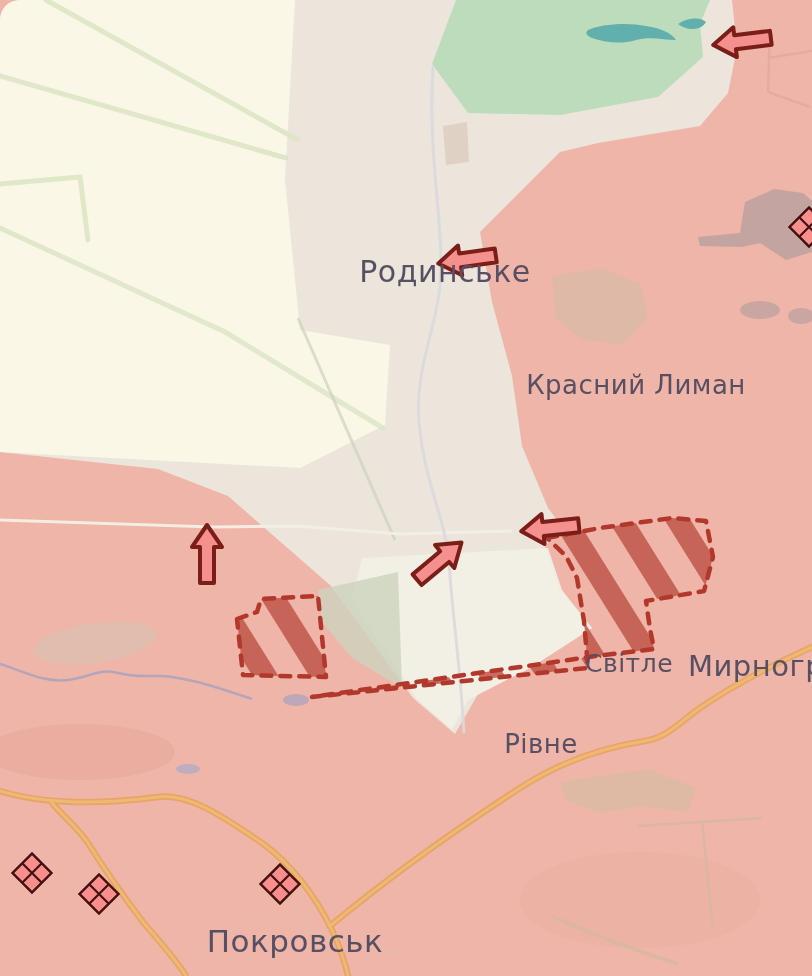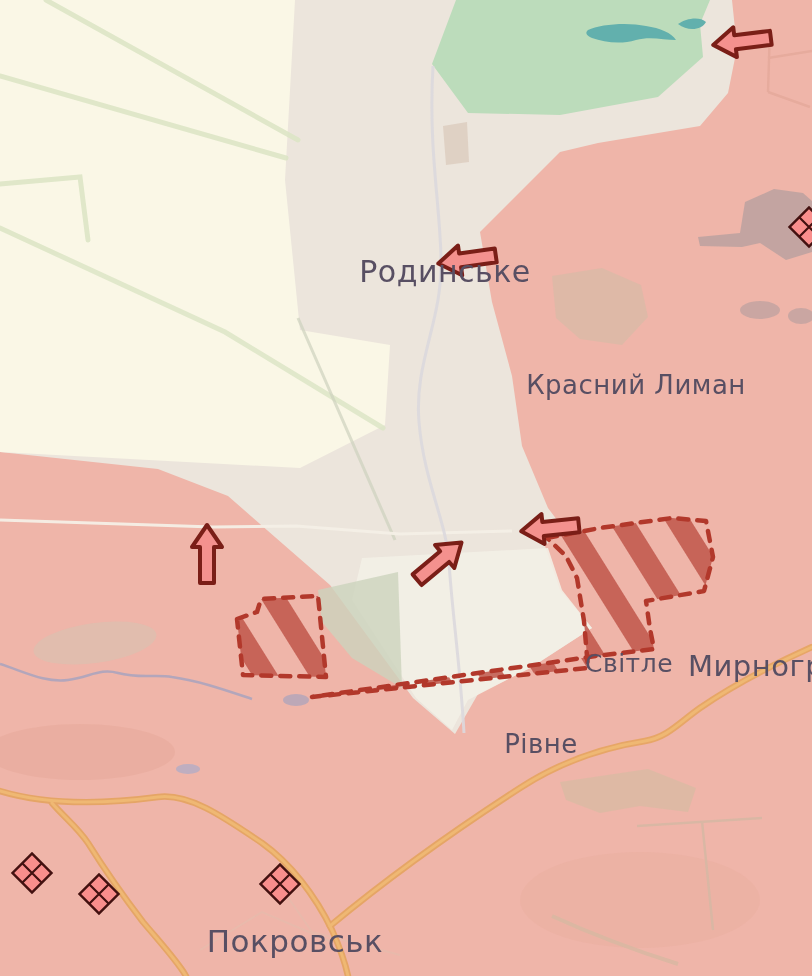--- a/index.html
+++ b/index.html
@@ -1,20 +1,21 @@
 <!DOCTYPE html>
 <html><head>
 <meta charset="utf-8">
 <style>
   html,body{margin:0;padding:0;background:#EFB5A9;}
   .map-viewport{
     position:relative;
     width:812px;height:976px;
     overflow:hidden;
     font-family:"DejaVu Sans", sans-serif;
+    border-radius:20px;
   }
   svg{display:block;}
   .map-label{
     fill:#584F63;
     font-family:"DejaVu Sans", sans-serif;
     letter-spacing:0.5px;
   }
 </style>
 </head>
 <body>

